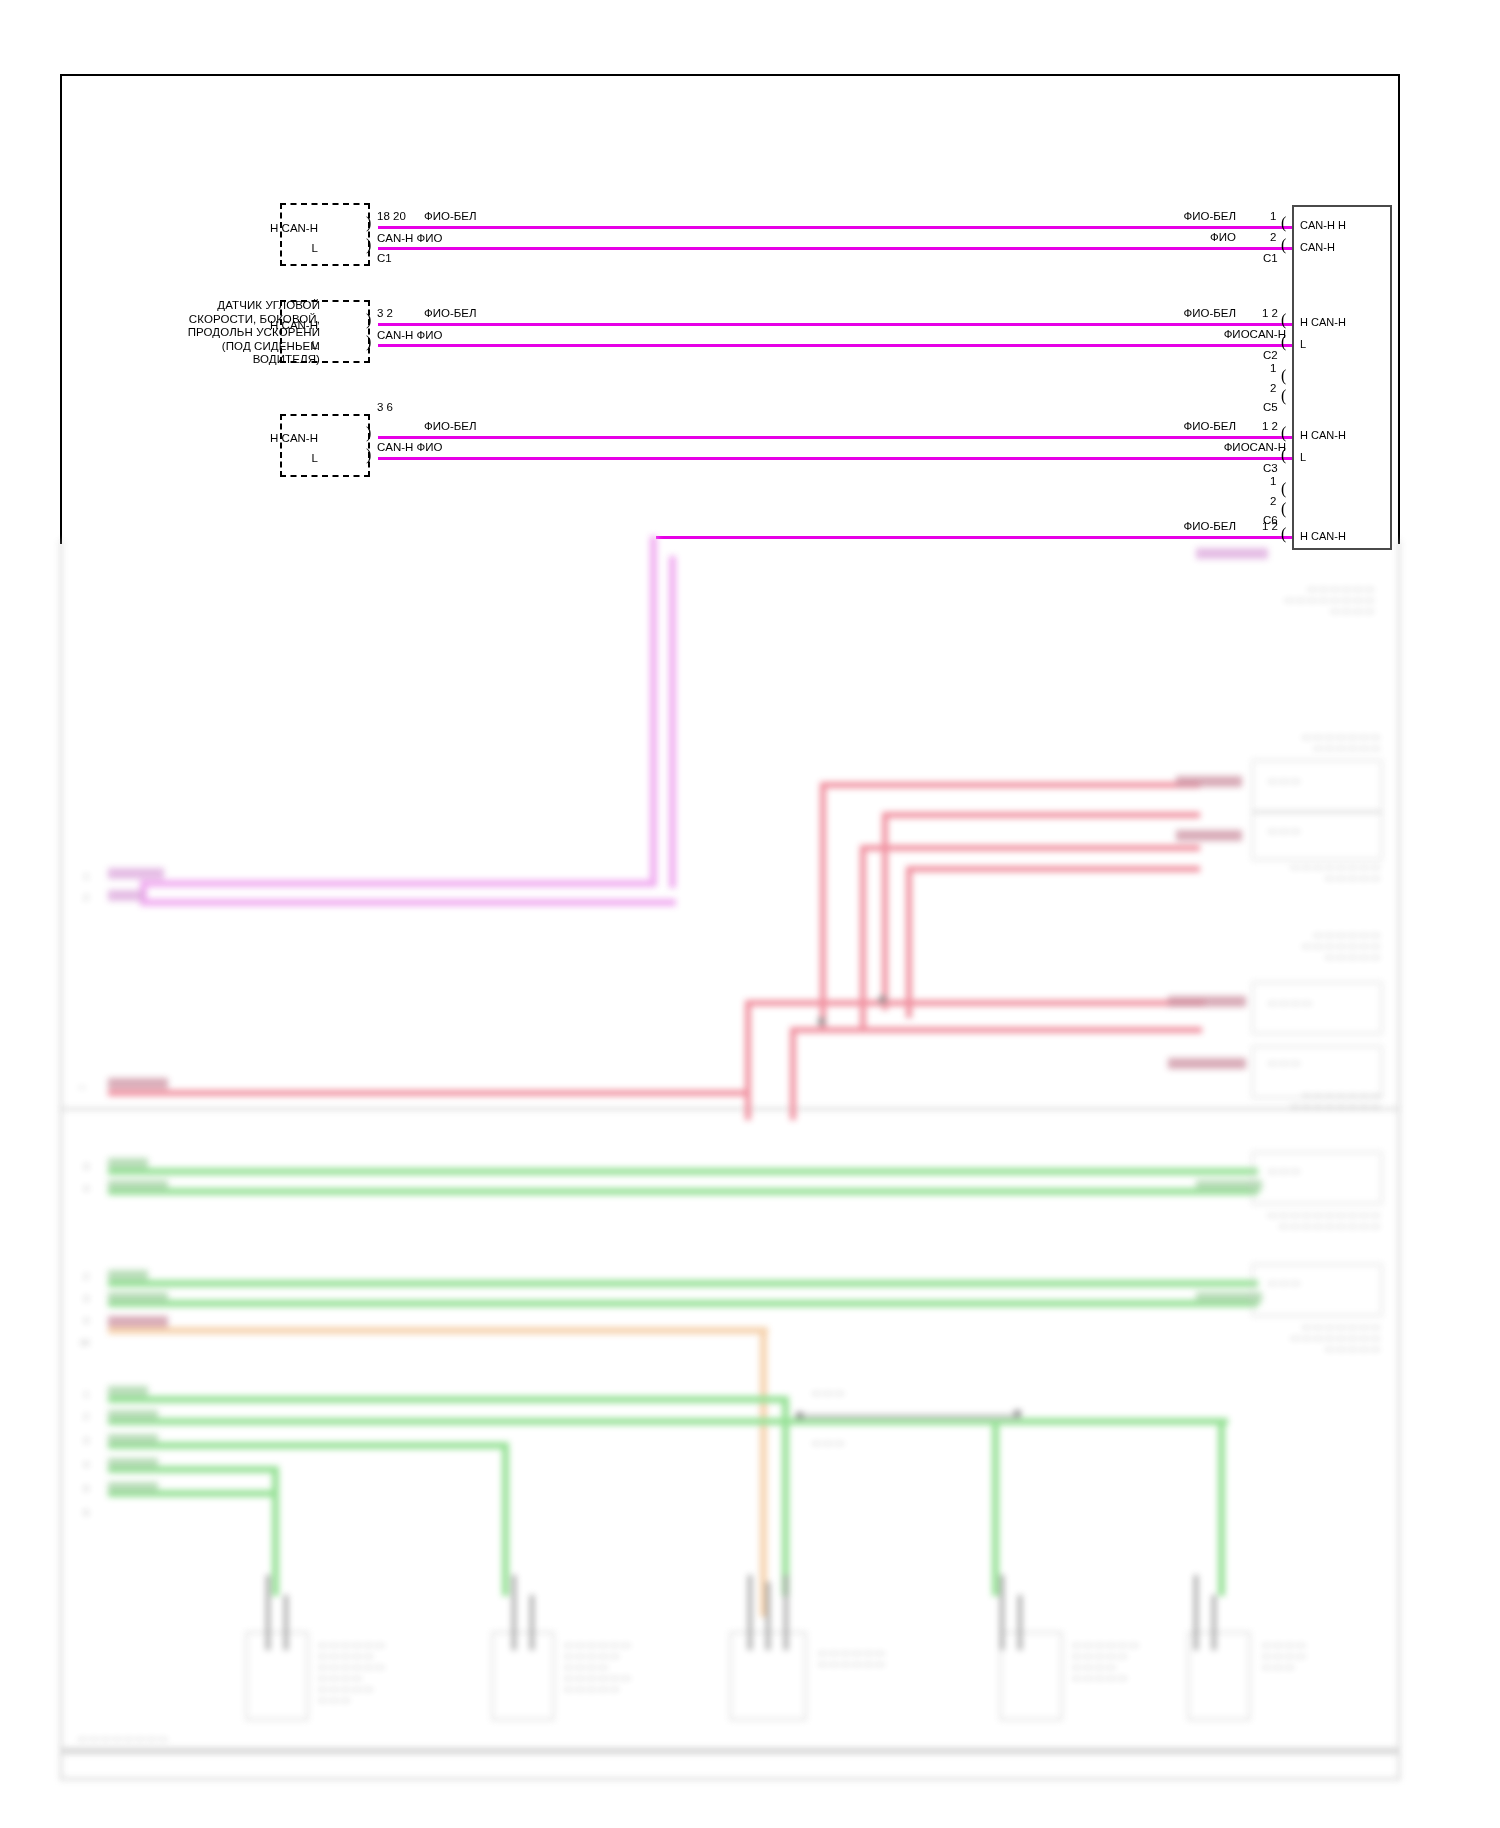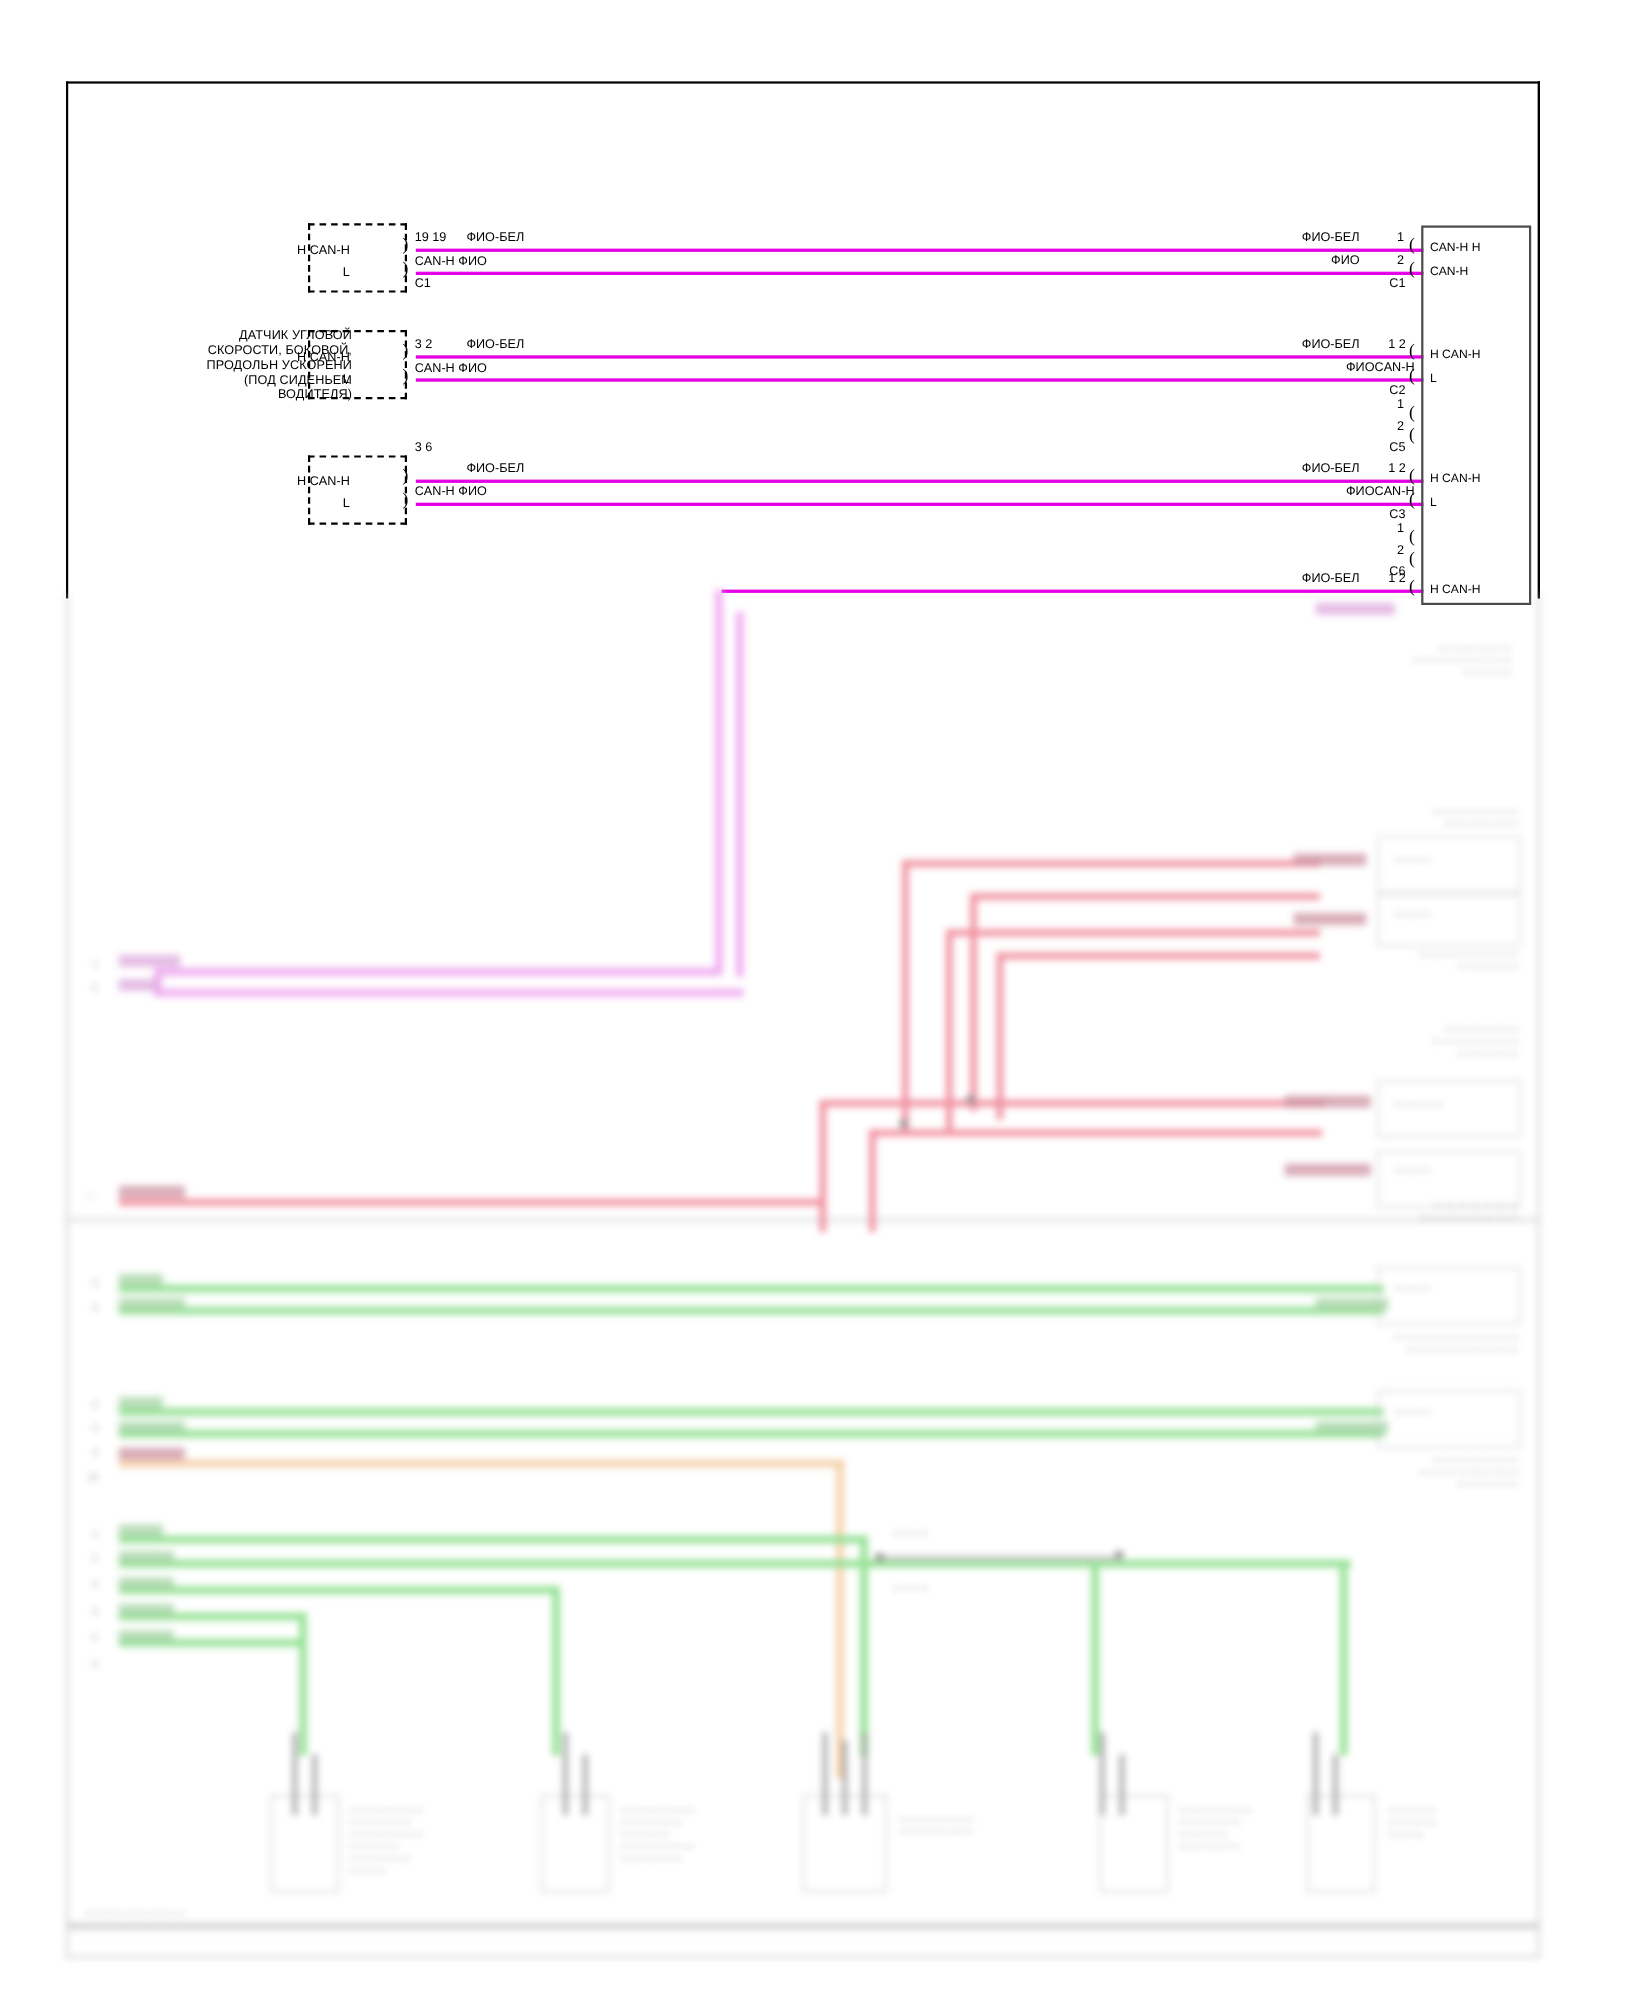--- a/index.html
+++ b/index.html
@@ -51,21 +51,21 @@
 
 <div id="page">
 
   <div class="frame-top" style="left:60px;top:74px;width:1340px;height:470px;border-bottom:none;"></div>
 
   <div class="dashed-box" style="left:280px;top:203px;width:90px;height:63px;"></div>
   <div class="pinname" style="left:318px;top:222px;transform:translateX(-100%);">H CAN-H</div>
   <div class="pinname" style="left:318px;top:242px;transform:translateX(-100%);">L</div>
   <div class="term-arc" style="left:366px;top:218px;">)</div>
   <div class="term-arc" style="left:366px;top:240px;">)</div>
-  <div class="pinnum" style="left:377px;top:210px;">19 19</div>
+  <div class="pinnum" style="left:377px;top:210px;">18 20</div>
   <div class="wirelbl" style="left:424px;top:210px;">ФИО-БЕЛ</div>
   <div class="wirelbl" style="left:377px;top:232px;">CAN-H ФИО</div>
   <div class="pinnum" style="left:377px;top:252px;">C1</div>
   <div class="wire-h w-mag" style="left:378px;top:226px;width:916px;height:3px;"></div>
   <div class="wire-h w-mag" style="left:378px;top:247px;width:916px;height:3px;"></div>
 
   <div class="dev-label" style="left:78px;top:299px;width:242px;">ДАТЧИК УГЛОВОЙ
 СКОРОСТИ, БОКОВОЙ,
 ПРОДОЛЬН УСКОРЕНИ
 (ПОД СИДЕНЬЕМ

